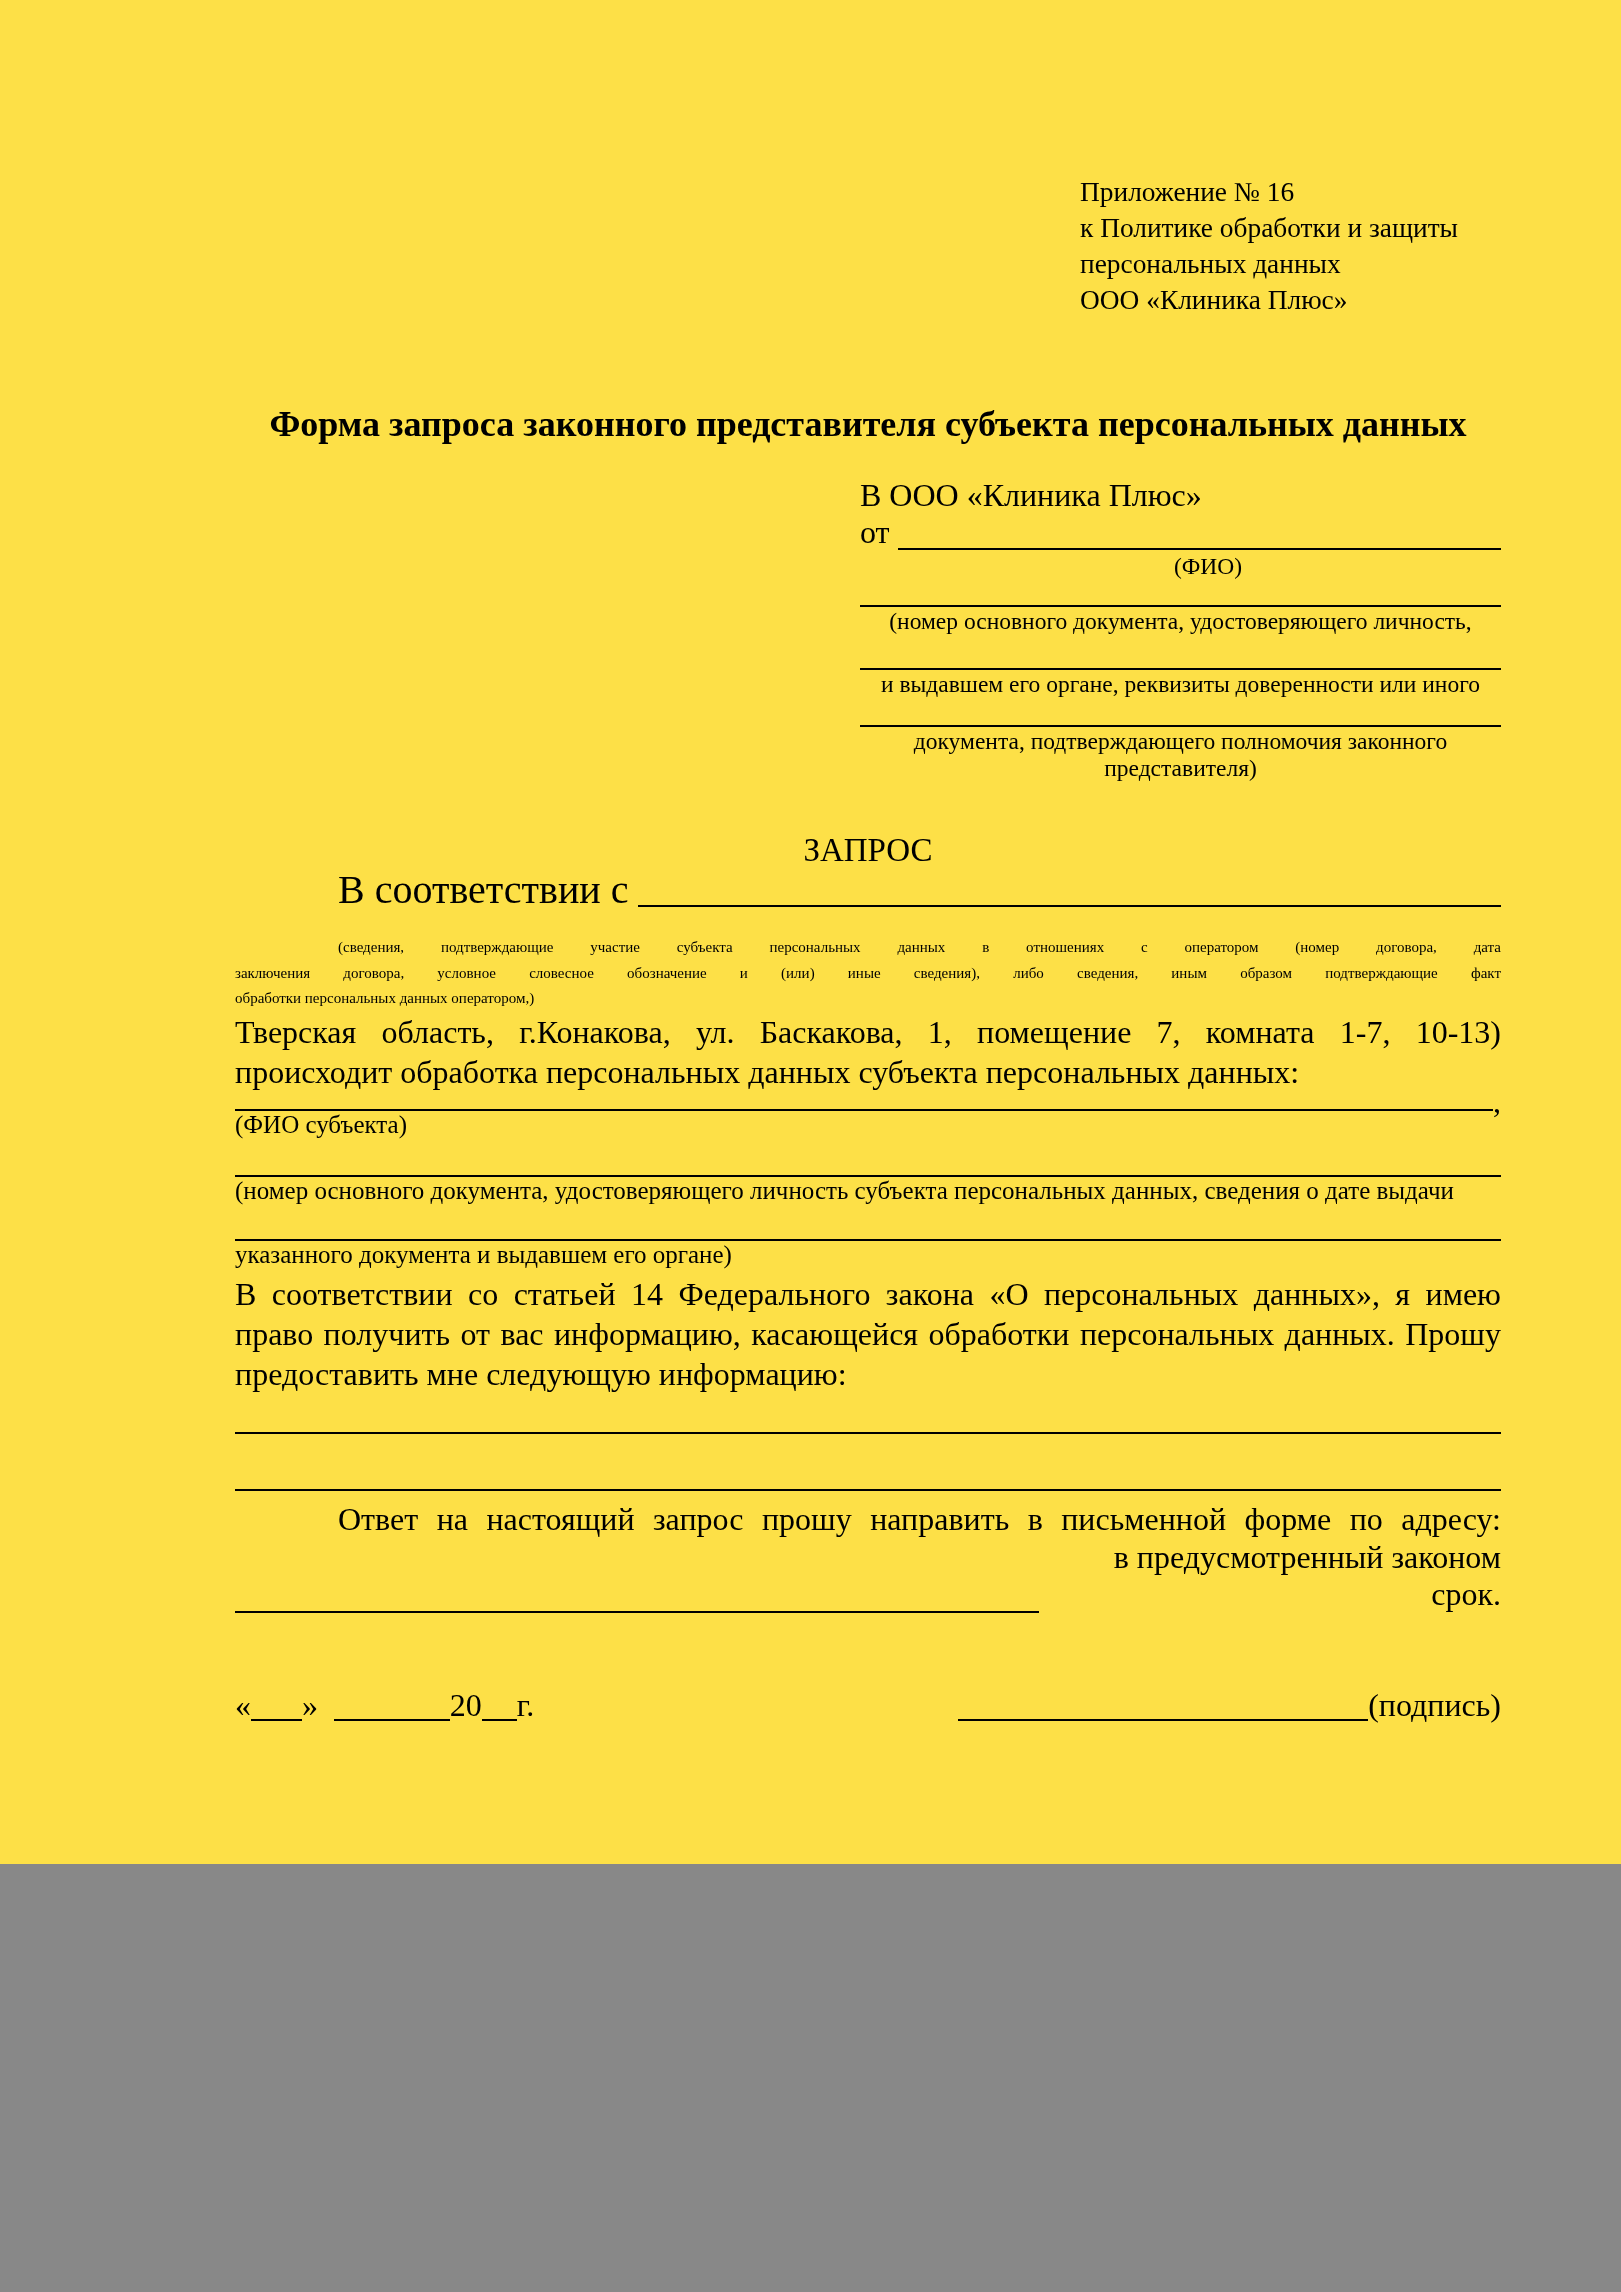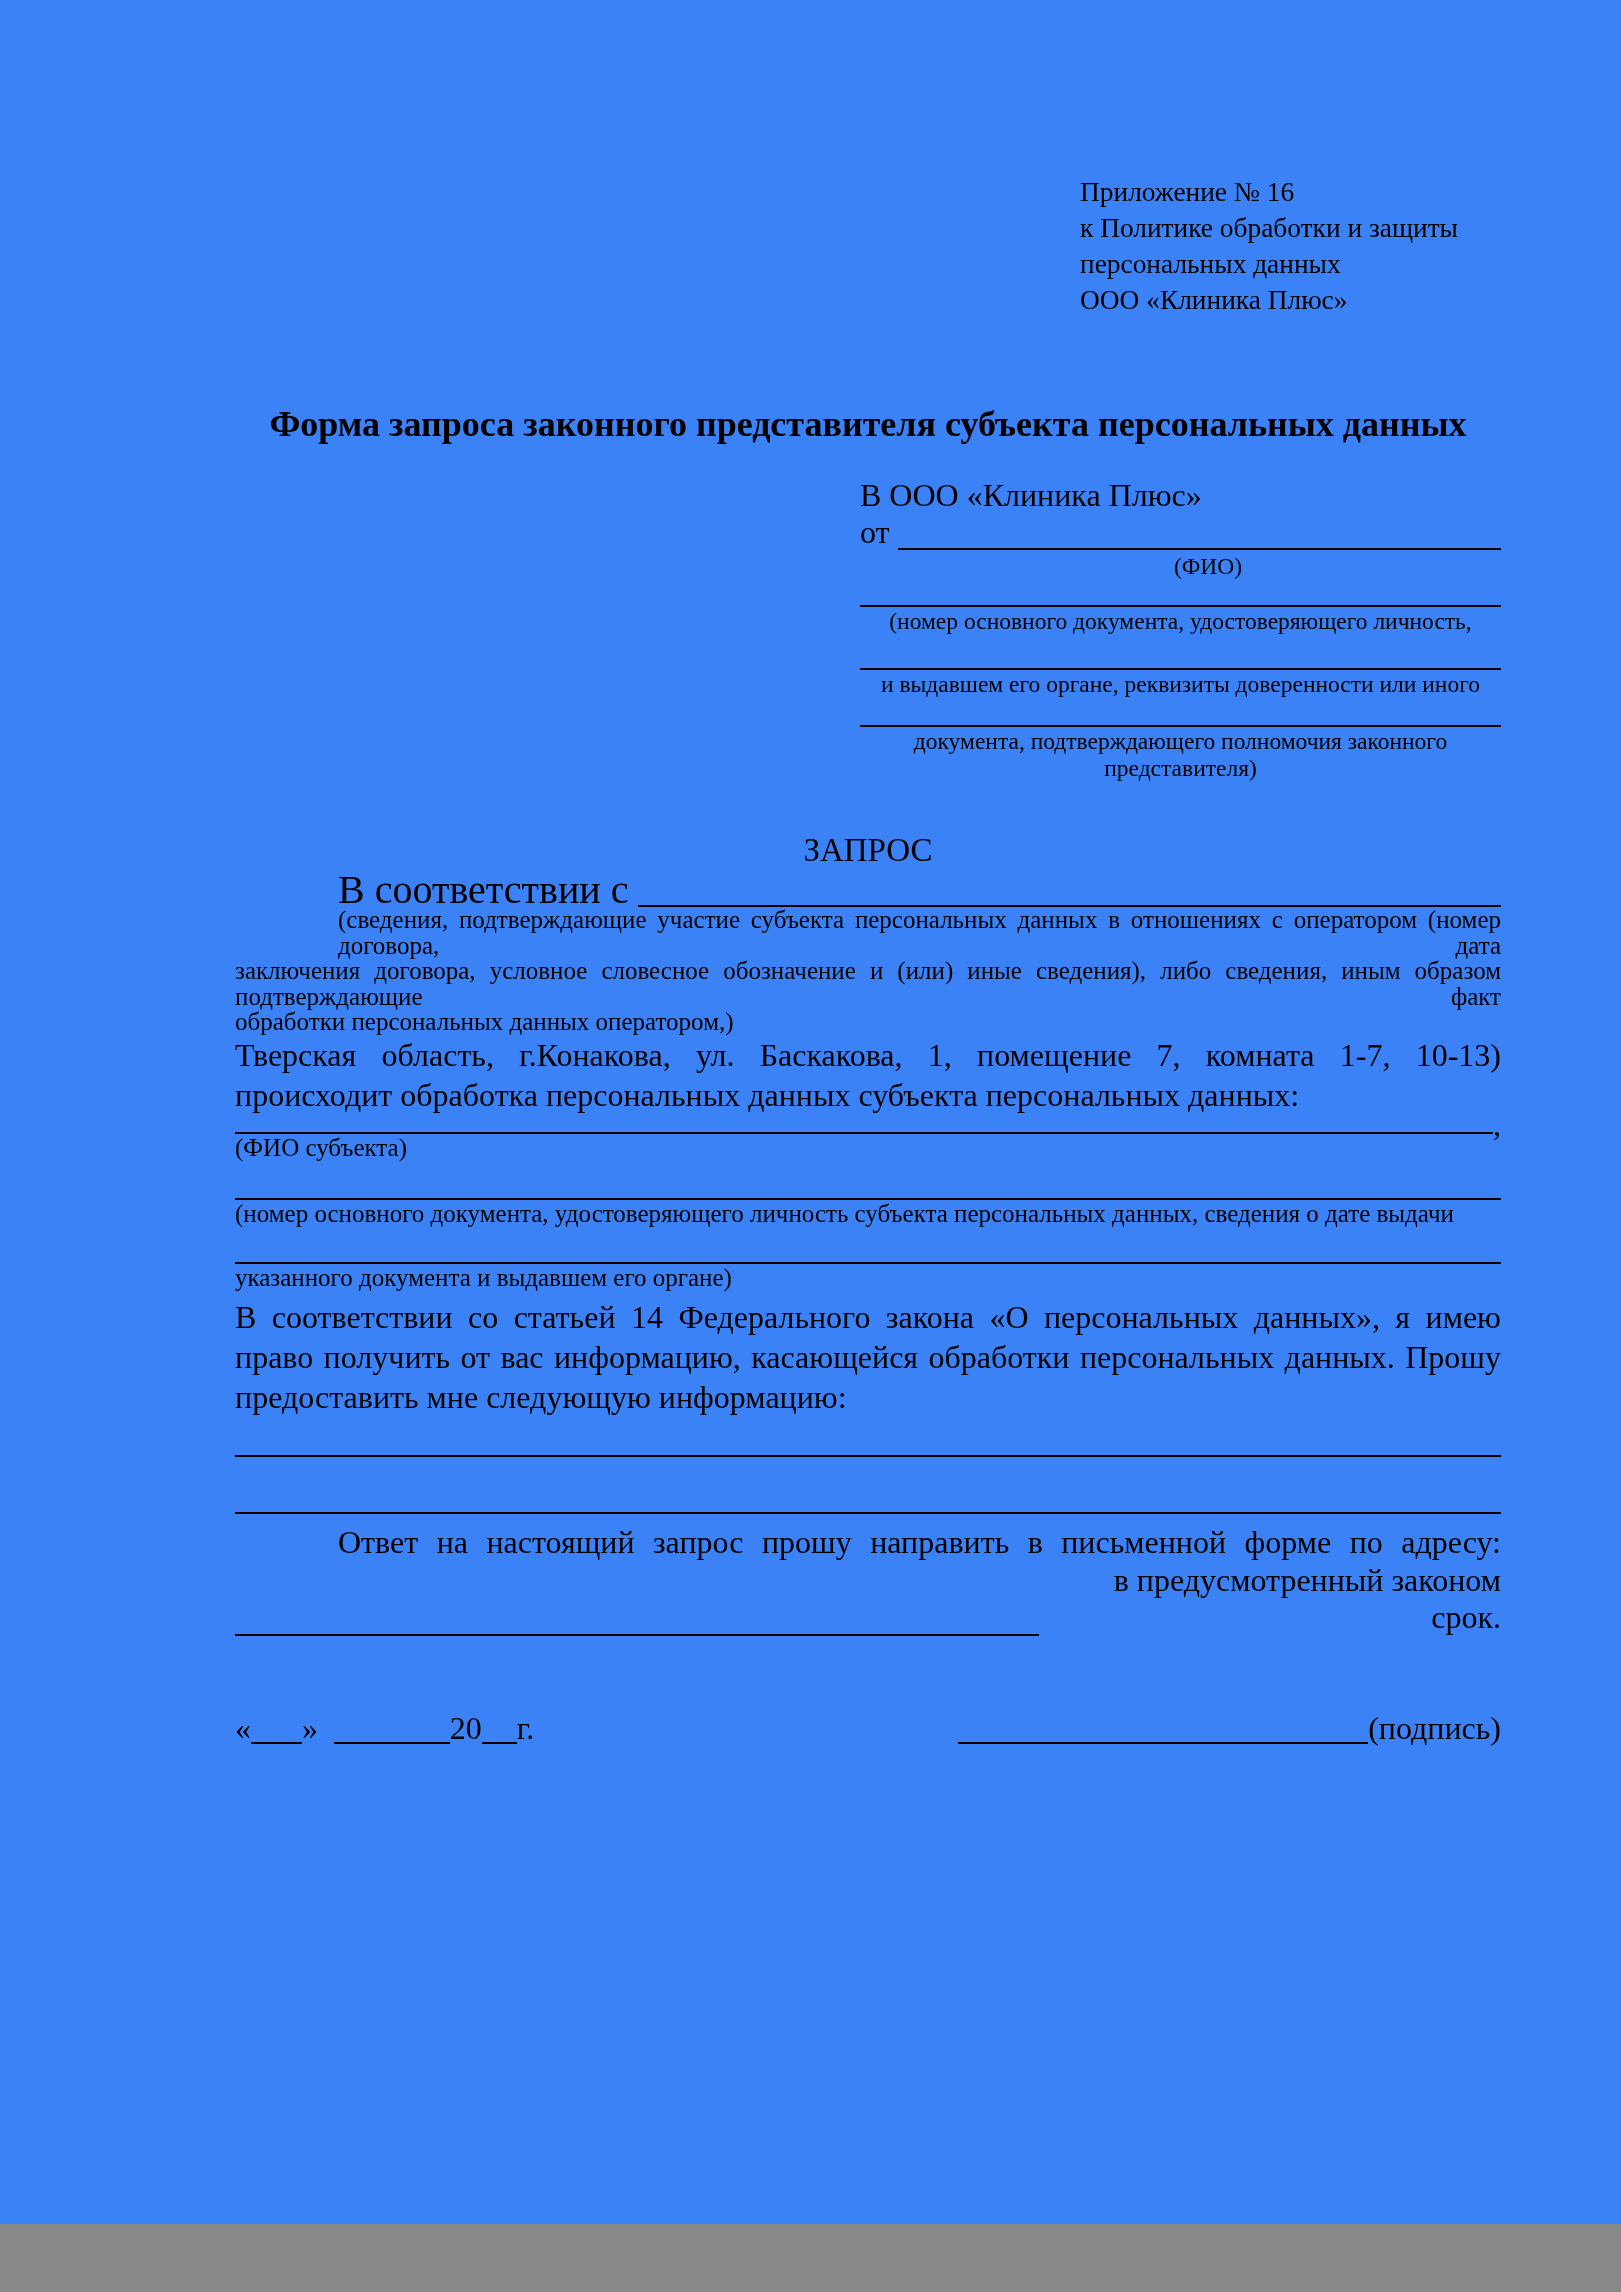--- a/index.html
+++ b/index.html
@@ -1,19 +1,19 @@
 <!DOCTYPE html>
 <html><head>
 <meta charset="utf-8">
 <style>
   html,body{margin:0;padding:0;background:#888;}
   .page{
     position:relative;
-    width:1621px;height:2224px;
-    background:#3b82f6;
+    width:1621px;height:1864px;
+    background:#fde047;
     color:#000;
     font-family:"Liberation Serif","DejaVu Serif",serif;
     margin:0 auto;
     overflow:hidden;
   }
   .content{padding:174px 120px 0 235px;}
 
   
   .appendix{margin-left:845px;font-size:27.4px;line-height:36px;}
 
@@ -29,21 +29,21 @@
   .fio-cap{margin-top:3.9px;padding-left:55px;text-align:center;font-size:23.5px;line-height:25.5px;}
   .pair .u{border-bottom:2.9px solid #000;}
   .u1{height:25.5px;} .u2{height:43px;} .u3{height:33px;} .u4{height:28px;}
   .pair .cap{margin-top:1px;text-align:center;font-size:23.5px;line-height:26.5px;}
 
   
   .req-heading{margin-top:52px;text-align:center;font-size:33px;line-height:35px;}
   .intro-row{margin-top:4px;display:flex;padding-left:103px;font-size:40px;line-height:35px;}
   .intro-row .lbl{white-space:pre;}
 
-  .fine{font-size:25px;line-height:25.5px;text-align:justify;}
+  .fine{font-size:15px;line-height:25.5px;text-align:justify;margin-top:28px;}
   .fine .stretch{text-align-last:justify;}
   .fine .indent{padding-left:103px;}
 
   .body-par{font-size:32px;line-height:40px;text-align:justify;}
   .body-par .stretch{text-align-last:justify;}
   .mt5{margin-top:4.9px;}
 
   .subject-row{display:flex;align-items:flex-end;margin-top:0;height:19.6px;font-size:32px;line-height:19.6px;}
   .cap-c{margin-top:1px;text-align:left;font-size:25px;line-height:26.5px;}
   .uline{border-bottom:2.9px solid #000;}

